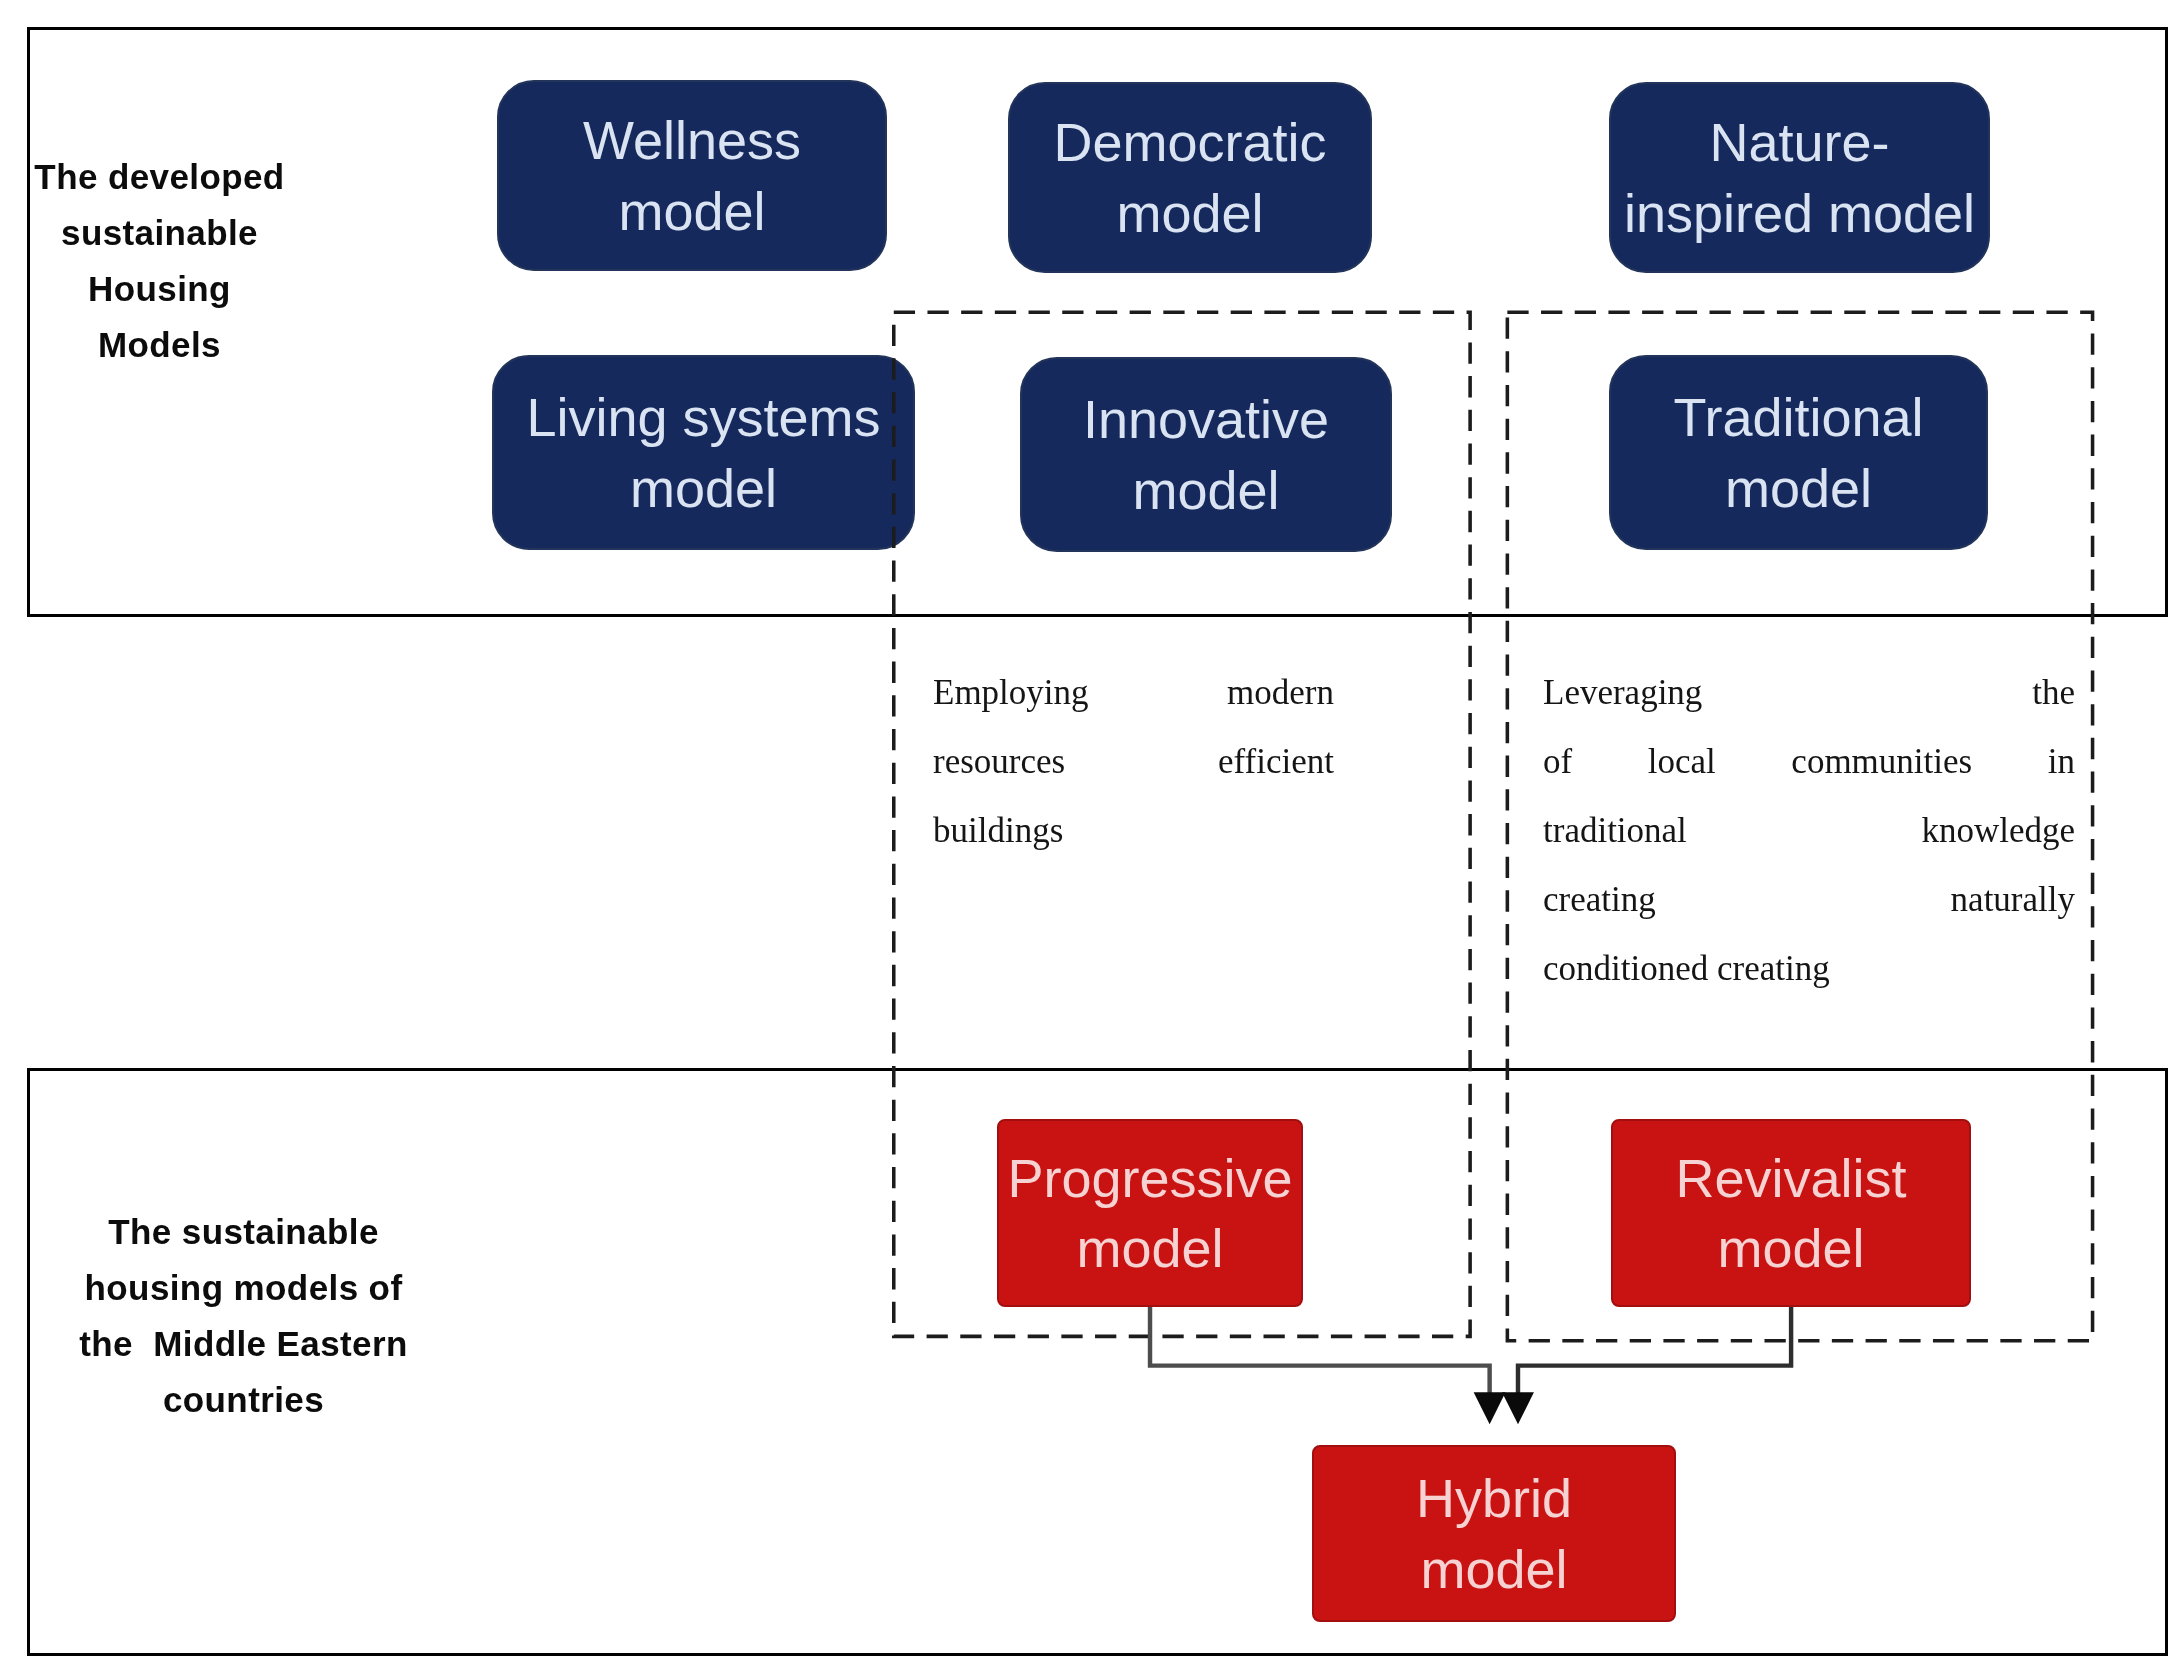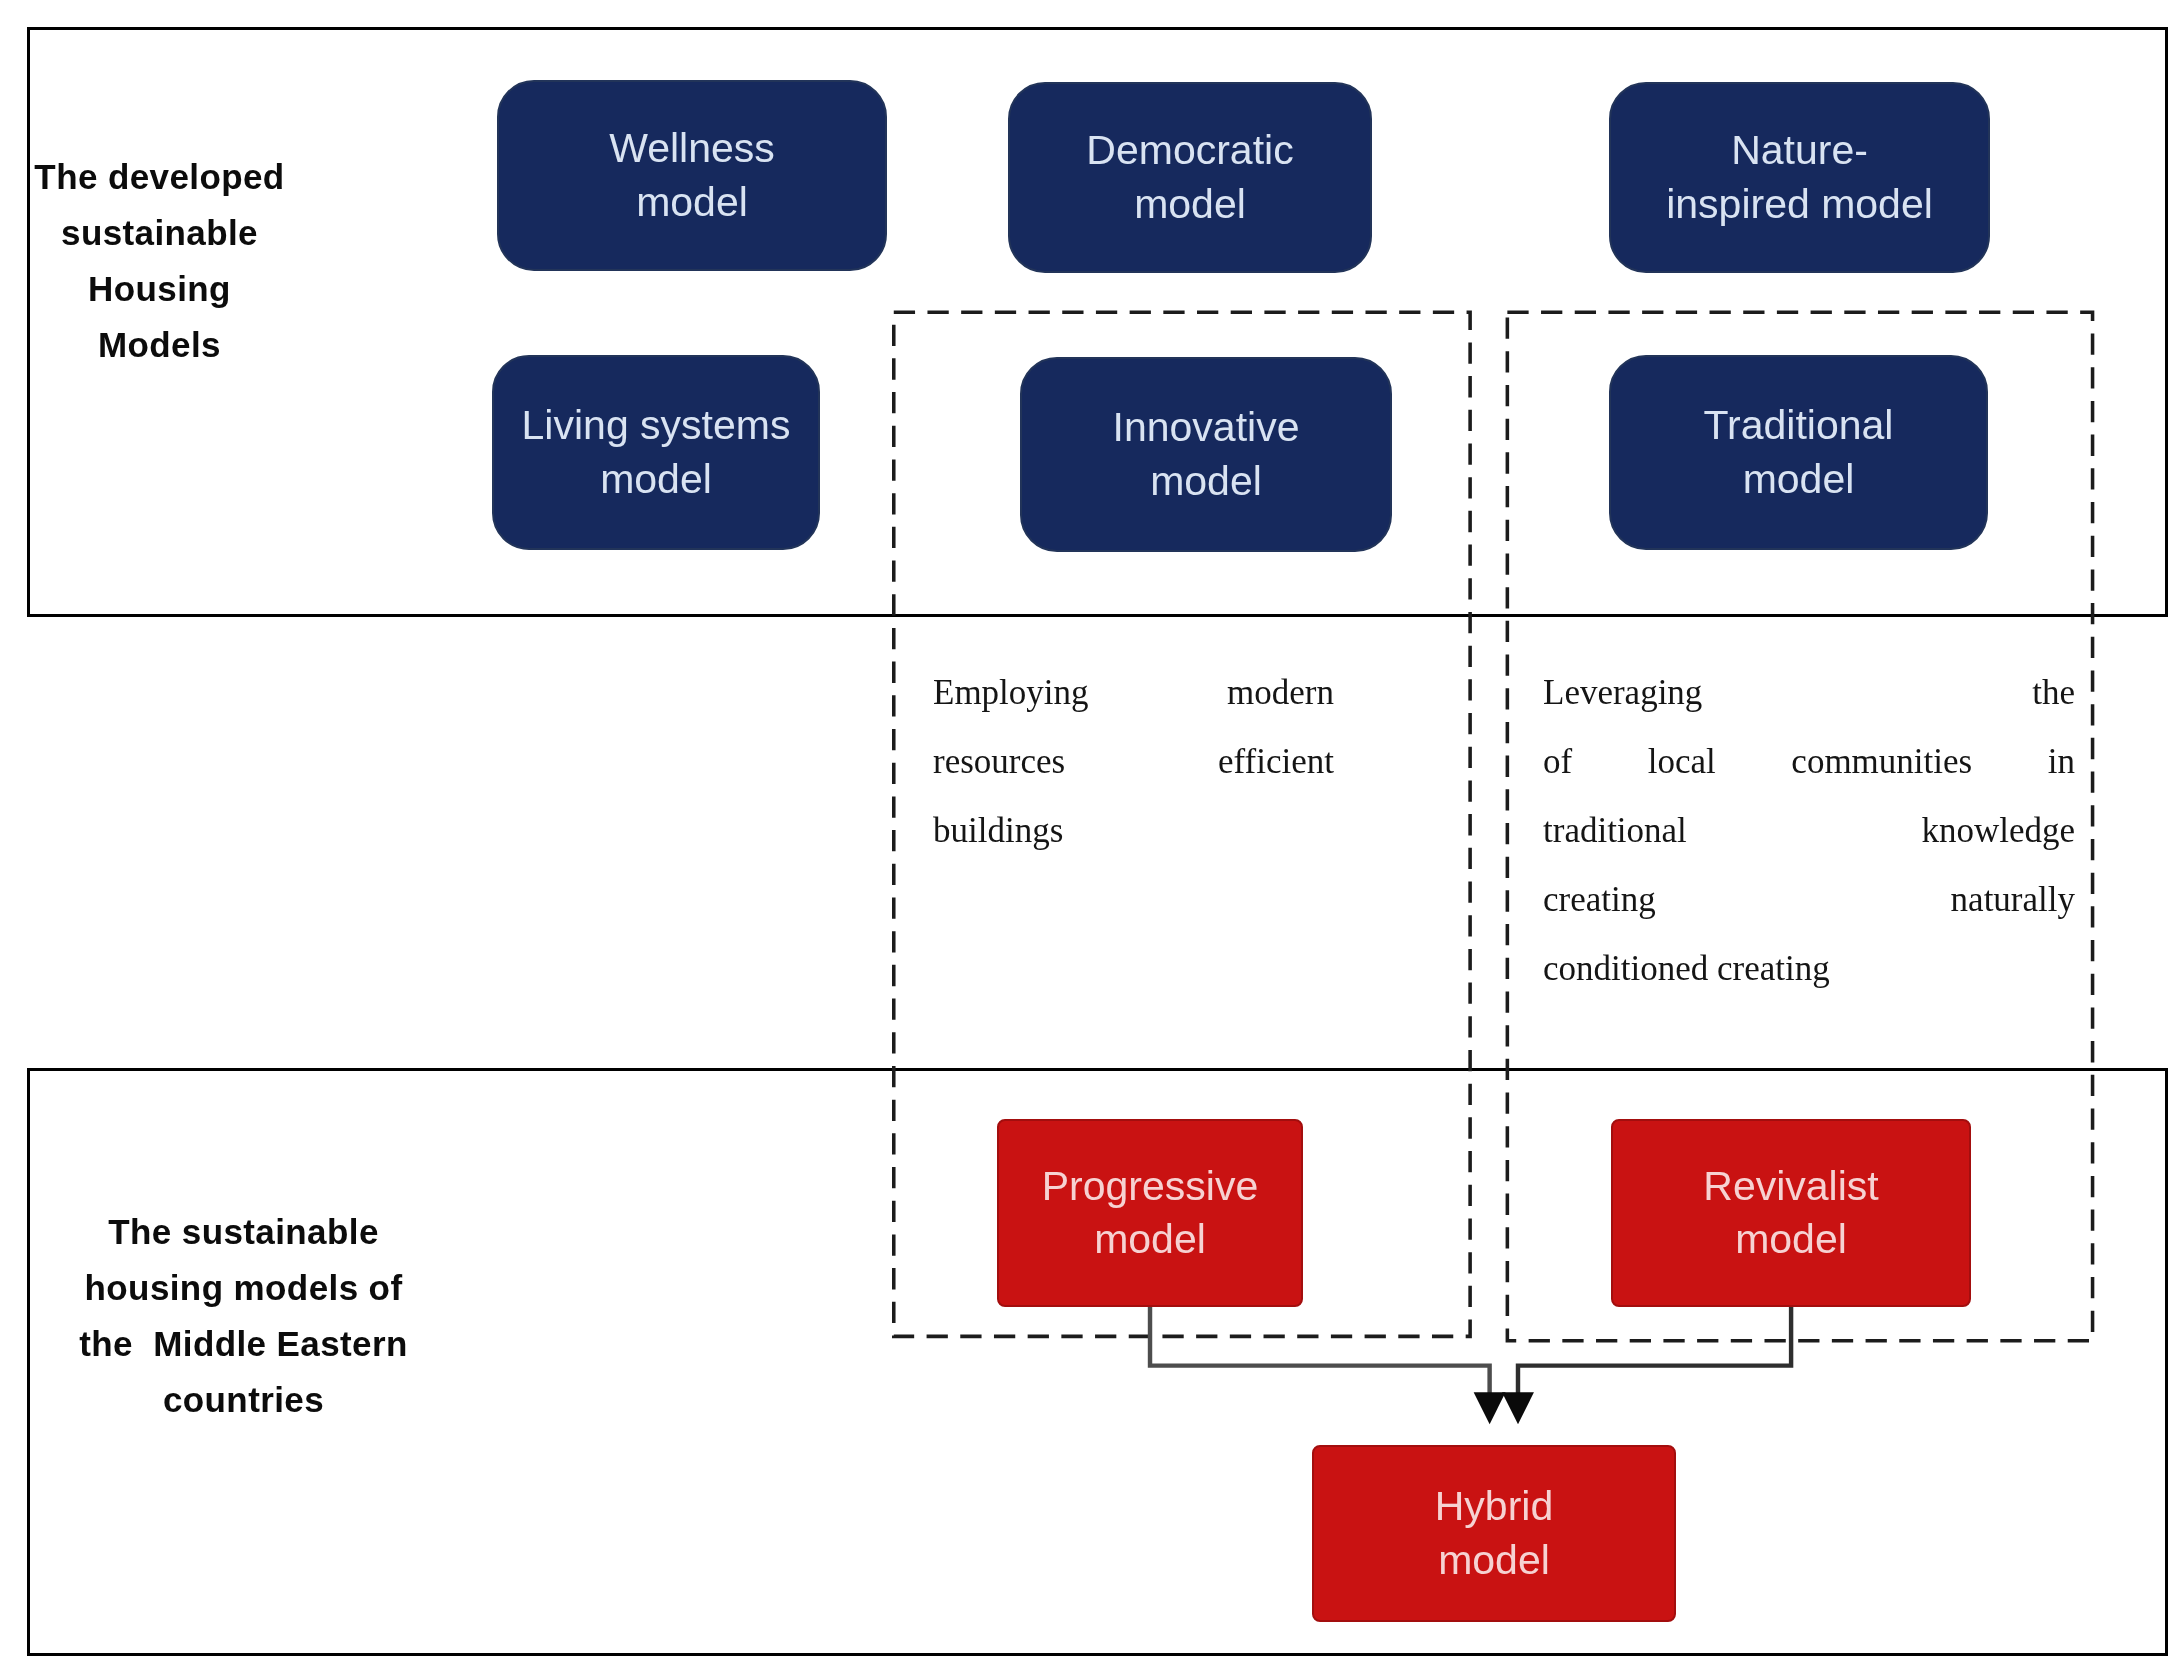--- a/index.html
+++ b/index.html
@@ -25,35 +25,35 @@
     font-weight:bold; font-size:35px; line-height:1.6; text-align:center;
     white-space:pre-line; letter-spacing:0.4px;
   }
   .top-label{left:31px; top:149px; width:257px;}
   .bottom-label{left:53px; top:1204px; width:381px;}
 
   .box{
     position:absolute; z-index:6; box-sizing:border-box;
     display:flex; align-items:center; justify-content:center;
     text-align:center; white-space:pre-line;
-    font-size:41px; line-height:1.3;
+    font-size:54px; line-height:1.3;
   }
   .box .box-label{width:100%;}
   .box.navy{
     background:var(--navy); border:2.7px solid var(--navy-border);
     border-radius:37px; color:var(--text-on-navy);
   }
   .box.red{
     background:var(--red); border:2.7px solid var(--red-border);
     border-radius:8px; color:var(--text-on-red);
   }
   .box.wellness   {left:497px;  top:80px;   width:390px; height:191px;}
   .box.democratic {left:1008px; top:82px;   width:364px; height:191px;}
   .box.nature     {left:1609px; top:82px;   width:381px; height:191px;}
-  .box.living     {left:492px;  top:355px;  width:328px; height:195px;}
+  .box.living     {left:492px;  top:355px;  width:423px; height:195px;}
   .box.innovative {left:1020px; top:357px;  width:372px; height:195px;}
   .box.traditional{left:1609px; top:355px;  width:379px; height:195px;}
   .box.progressive{left:997px; top:1119px; width:306px; height:188px;}
   .box.revivalist {left:1611px; top:1119px; width:360px; height:188px;}
   .box.hybrid     {left:1312px; top:1421px; width:364px; height:177px;margin-top:24px;}
 
   .desc{
     position:absolute; z-index:4; color:#151515;
     font-family:"Liberation Serif", serif; font-size:35px; line-height:69px;
   }

